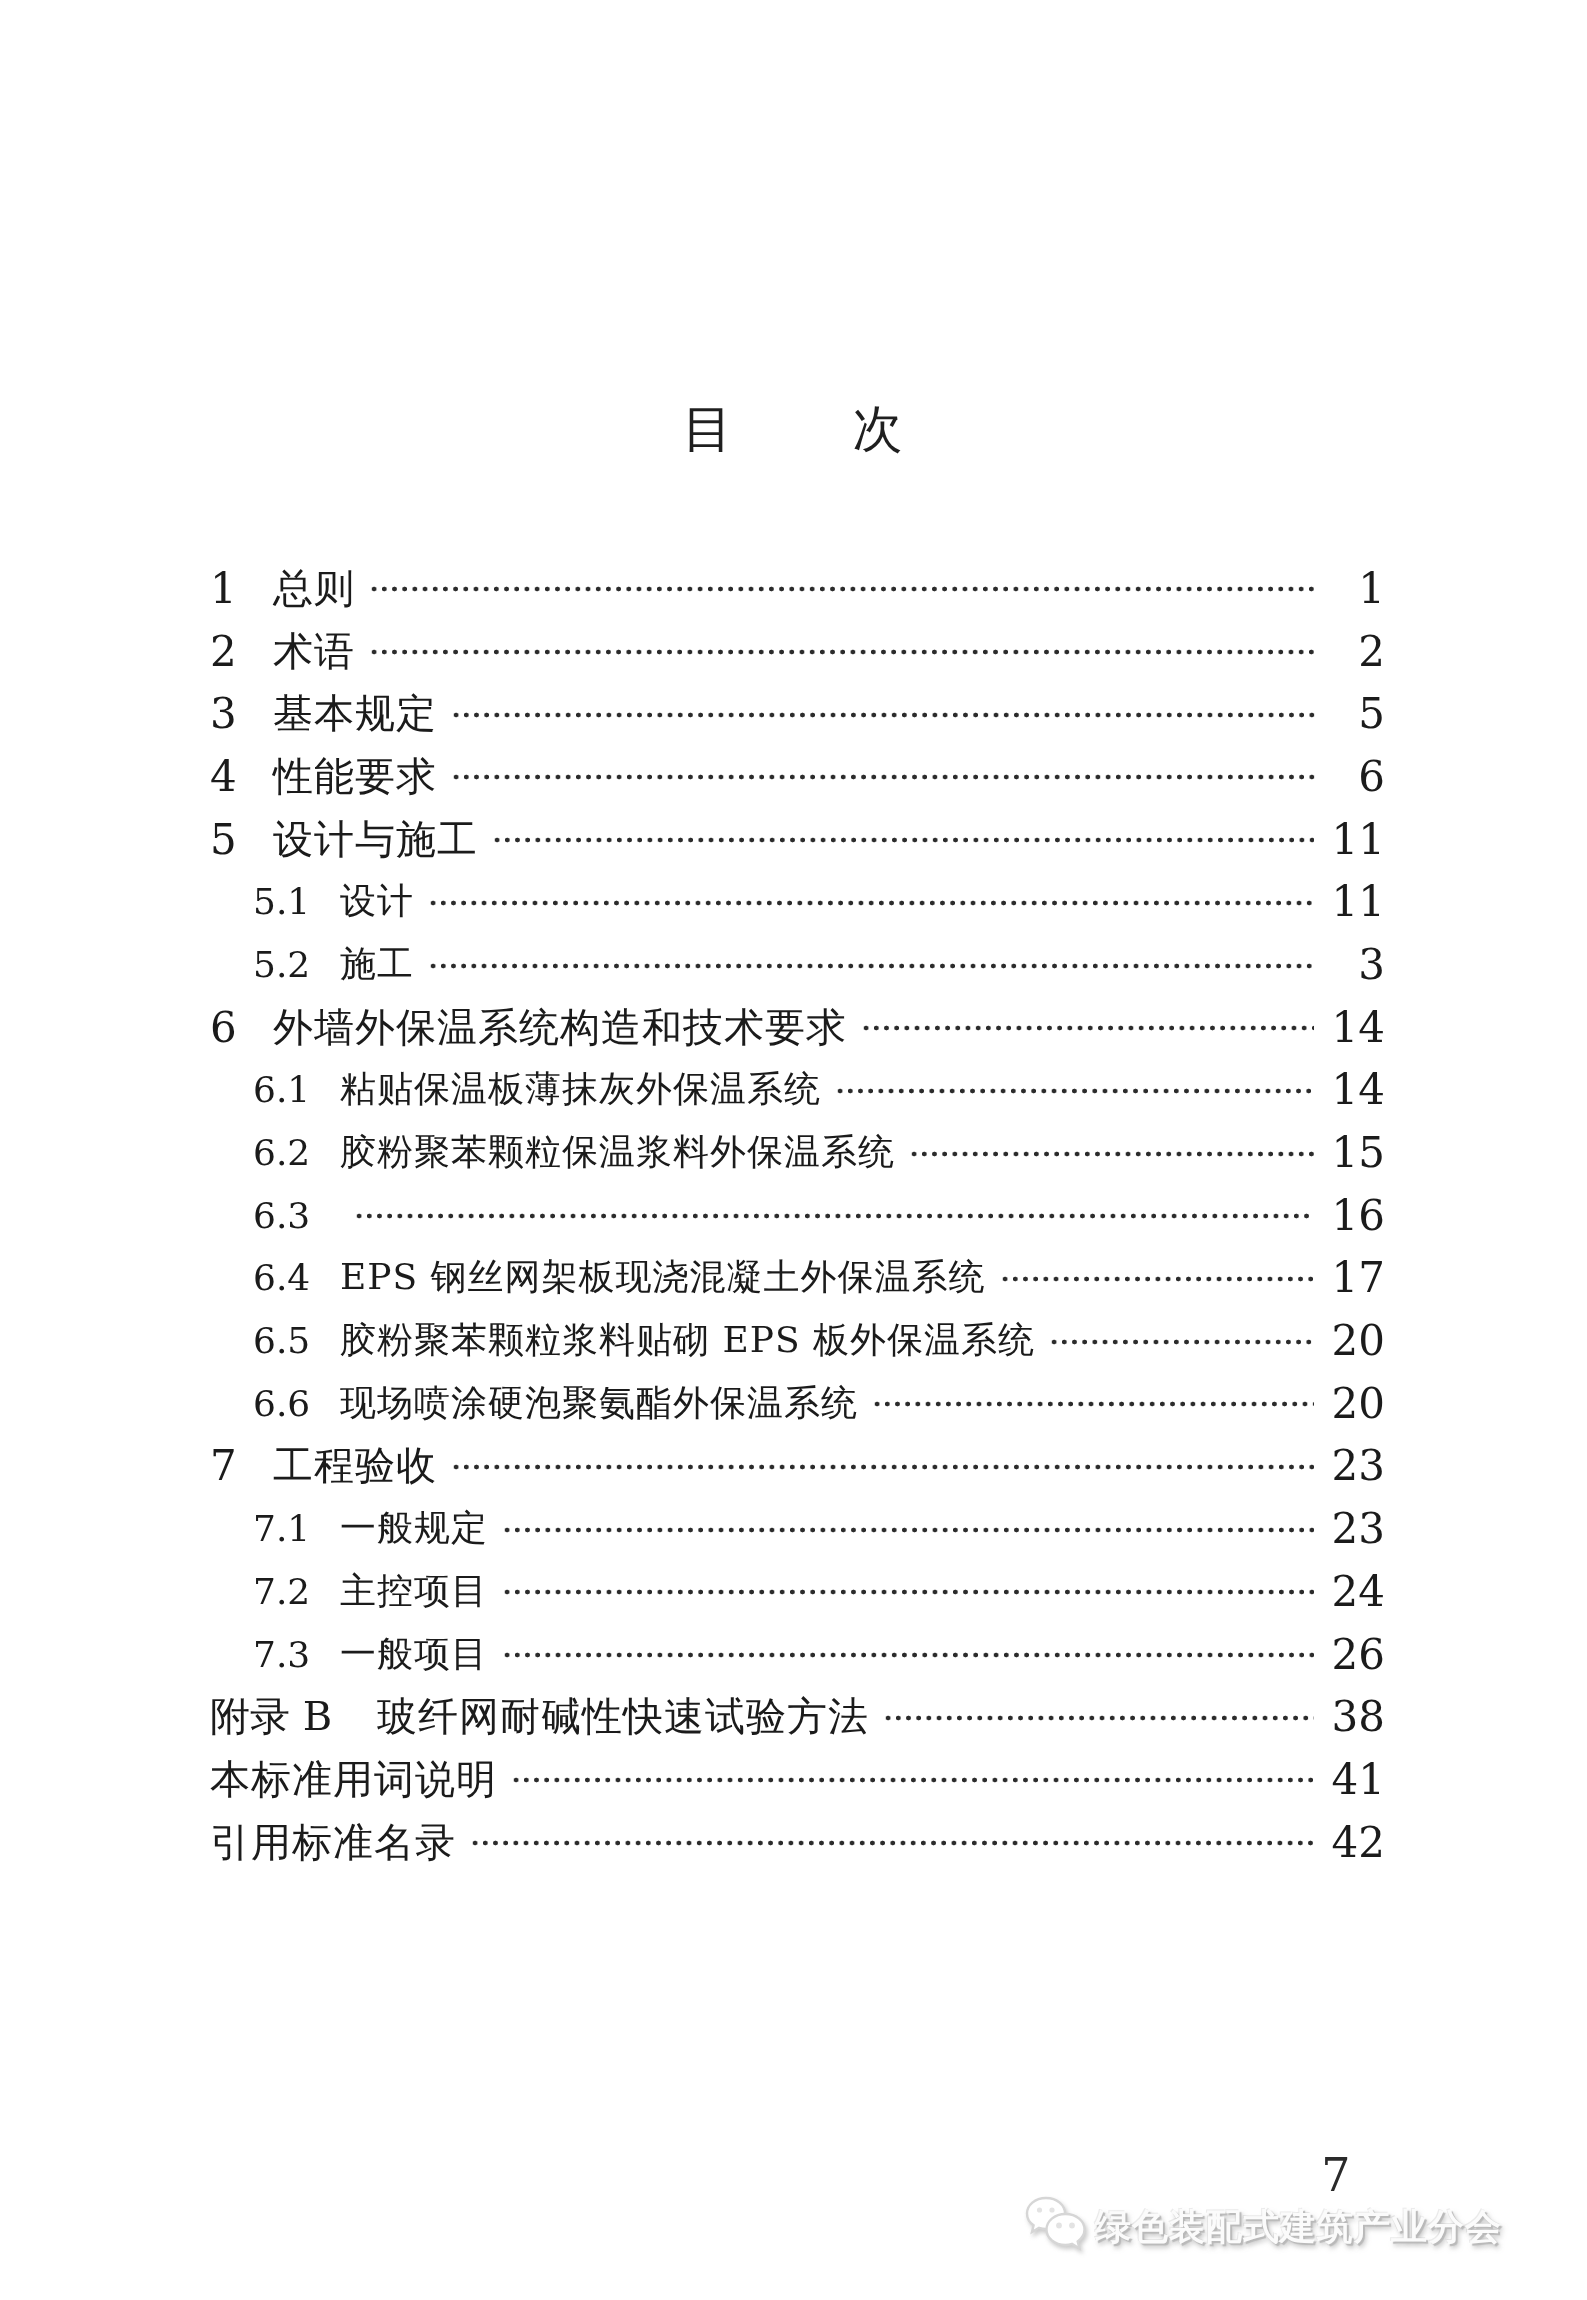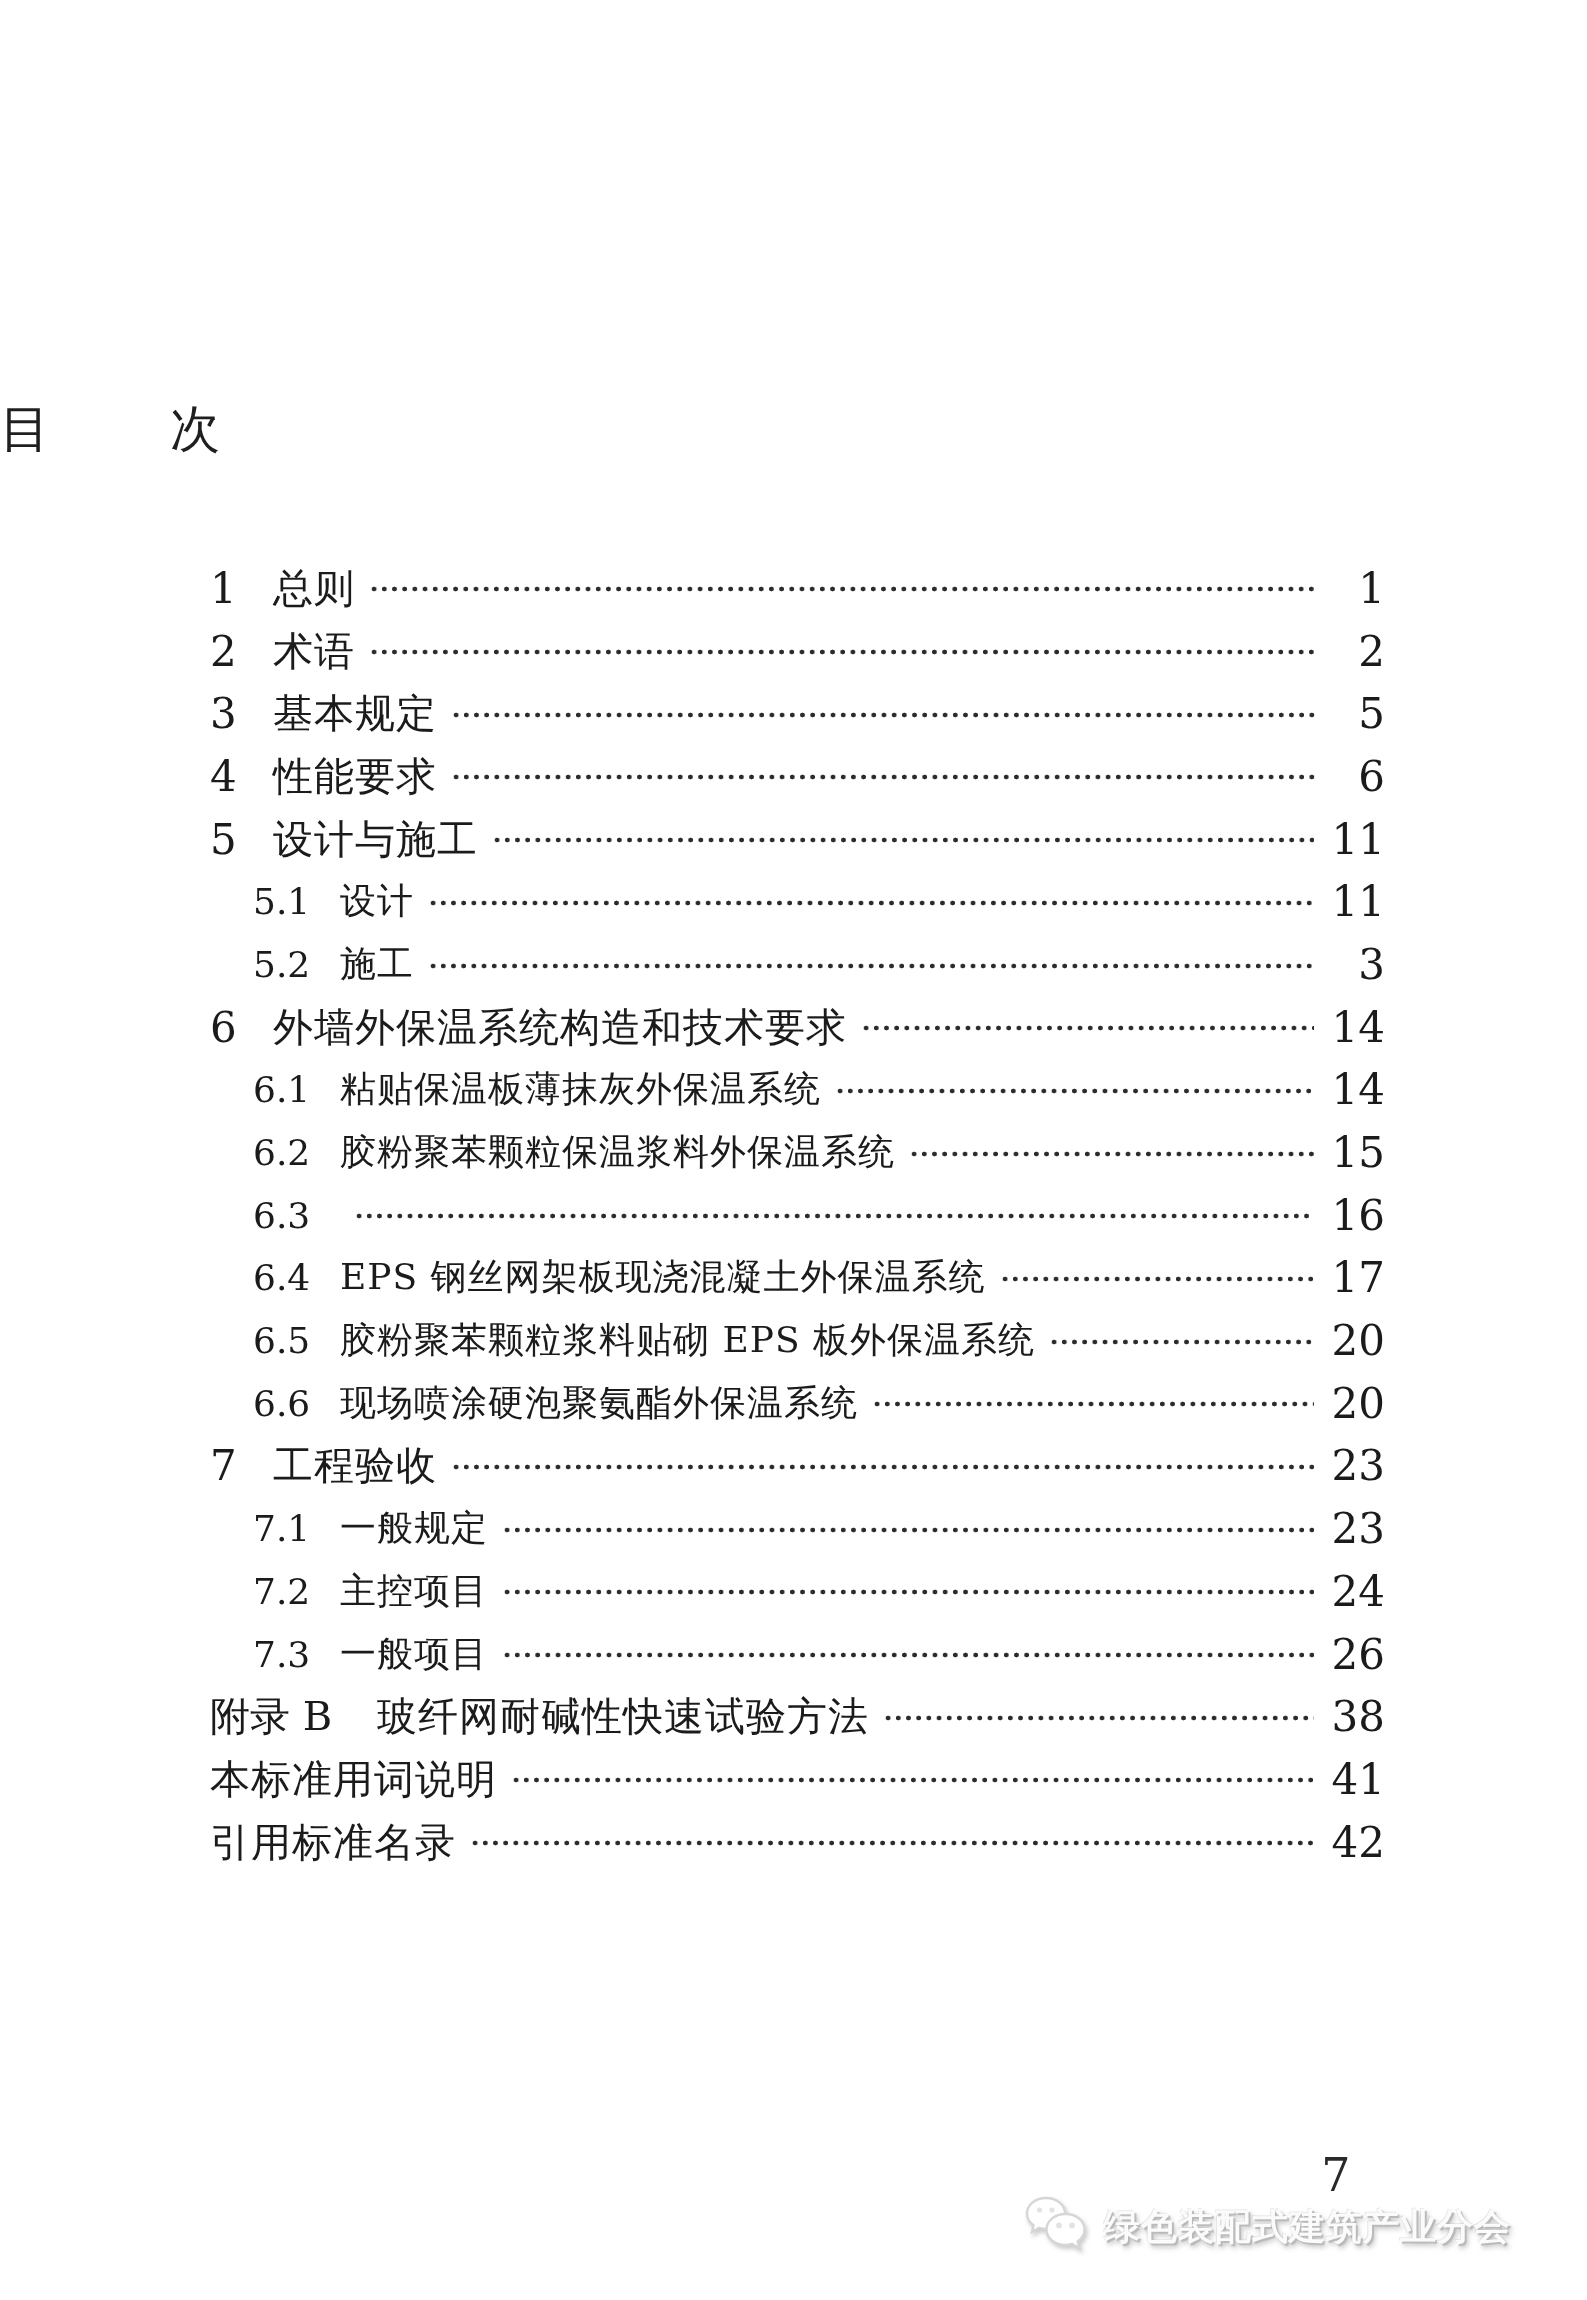--- a/index.html
+++ b/index.html
@@ -8,20 +8,21 @@
     background:#ffffff;
     position:relative;
     overflow:hidden;
     font-family:"DejaVu Serif","Liberation Serif",serif;
     color:#1b1b1b;
   }
   .doc-title{
     position:absolute;
     top:396px;left:0;right:0;
     margin:0;
+    text-align:center;
     font-size:50px;
     font-weight:500;
     letter-spacing:2px;
     word-spacing:100px;
     color:#1f1f1f;
   }
   .toc{
     position:absolute;
     left:210px;
     right:202px;
@@ -67,21 +68,21 @@
     font-size:46px;
     color:#2a2a2a;
   }
   .watermark{
     position:absolute;
     left:1022px;
     top:2192px;
     height:70px;
     display:flex;
     align-items:center;
-    gap:16px;
+    gap:7px;
   }
   .wm-icon{flex:0 0 auto;filter:drop-shadow(2px 3px 2px rgba(140,140,140,0.45));}
   .wm-text{
     font-family:"Liberation Sans","DejaVu Sans",sans-serif;
     font-weight:bold;
     font-size:36px;
     letter-spacing:1px;
     color:#fbfbfb;
     text-shadow:2px 2px 1px #b9b9b9, 3px 4px 5px rgba(140,140,140,0.55), -1px -1px 0 #ececec;
     white-space:nowrap;

